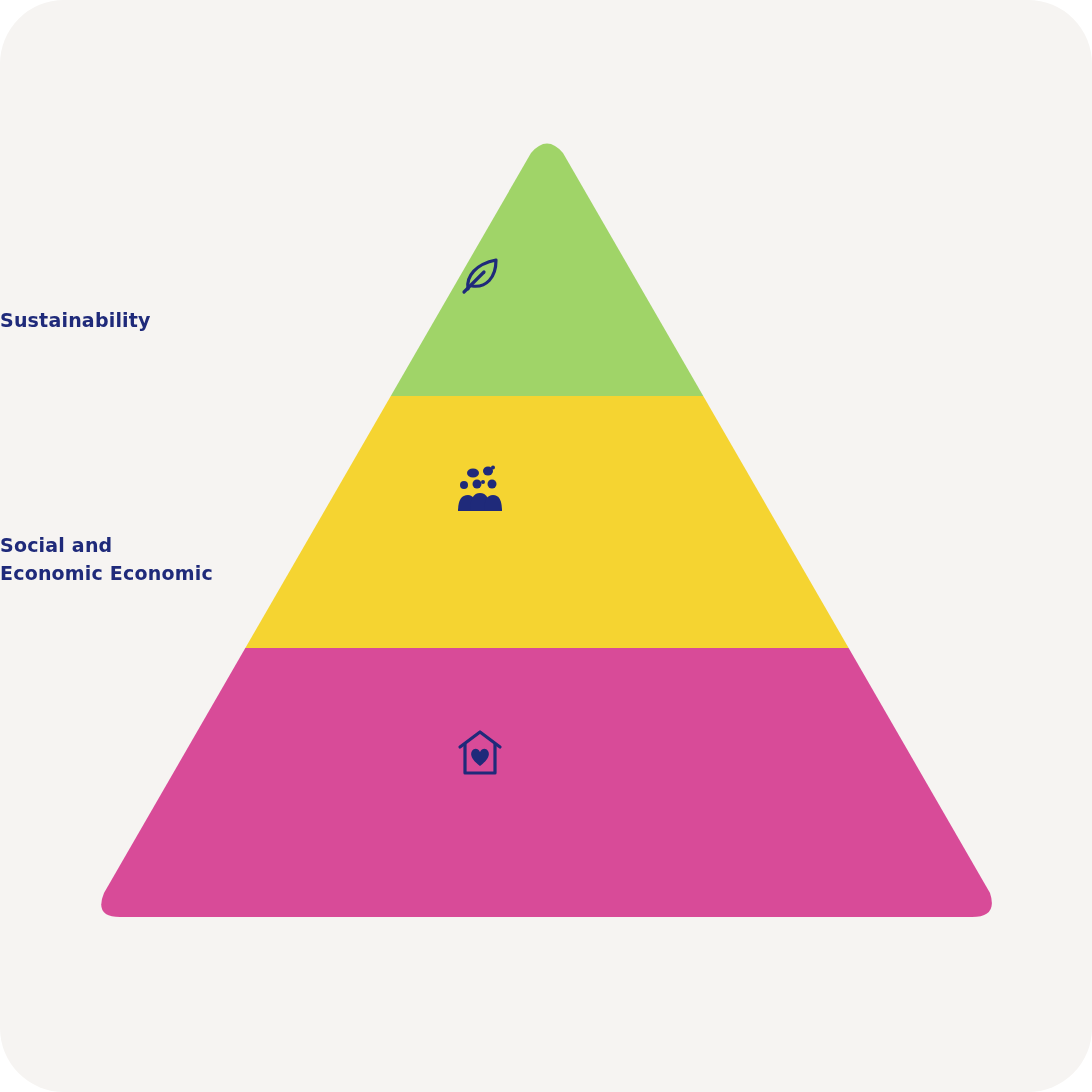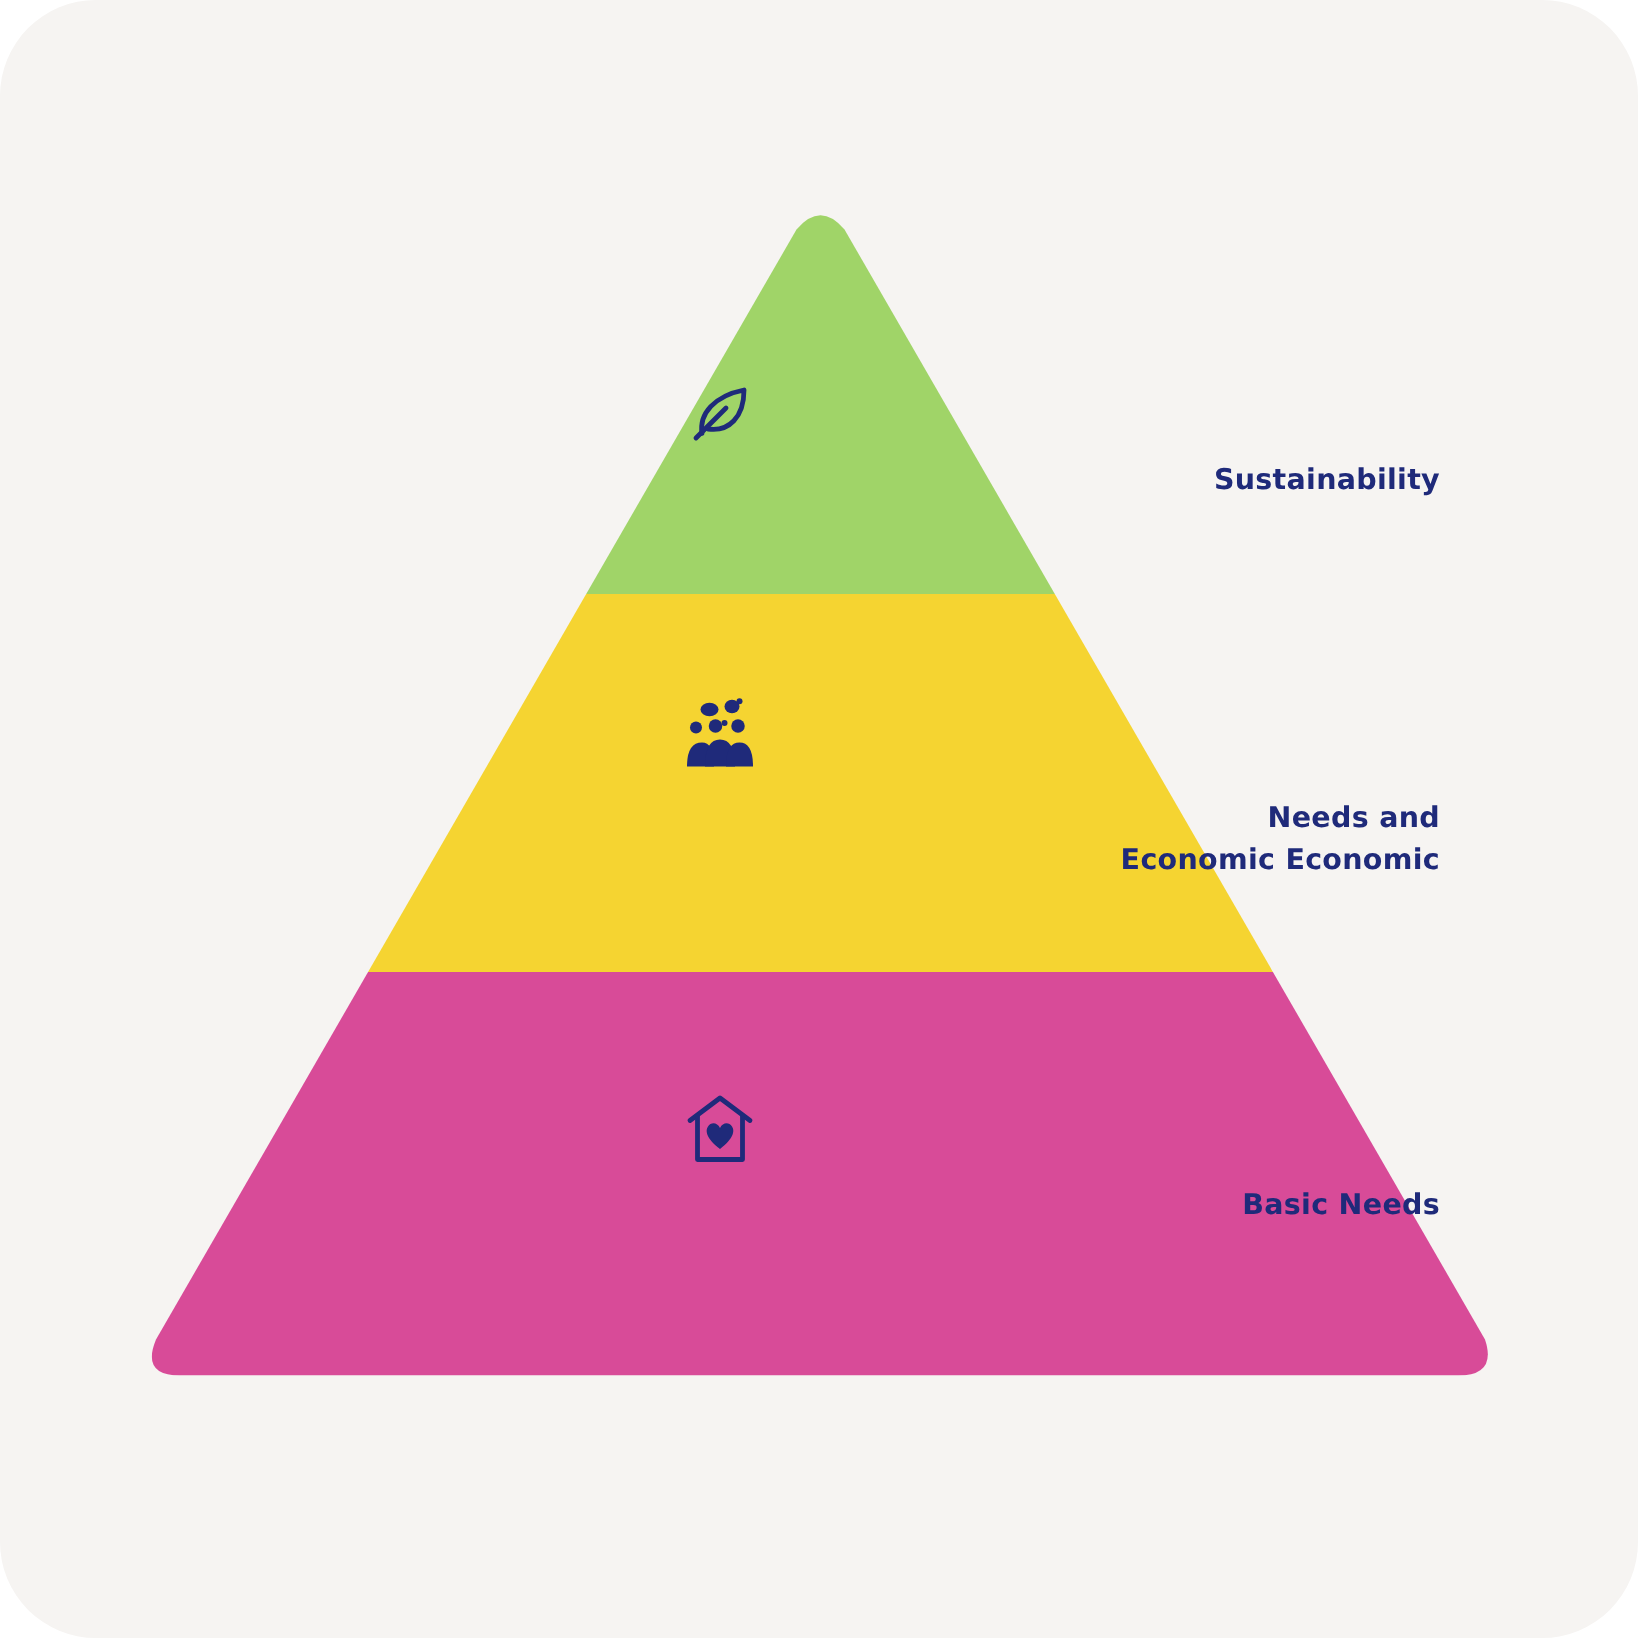--- a/index.html
+++ b/index.html
@@ -1,21 +1,21 @@
 <!DOCTYPE html>
 <html><head>
 <meta charset="utf-8">
 <style>
   html, body { margin: 0; padding: 0; background: #ffffff; }
   body { width: 1092px; height: 1092px; position: relative; overflow: hidden;
          font-family: "DejaVu Sans", sans-serif; }
   .card { position: absolute; left: 0; top: 0; width: 1092px; height: 1092px;
           background: #f6f4f2; border-radius: 64px; }
   svg.pyramid { position: absolute; left: 0; top: 0; }
-  .tier-content { position: absolute; left: 0; width: 960px; text-align: right; color: #1f2a7a; }
+  .tier-content { position: absolute; left: 0; width: 960px; text-align: left; color: #1f2a7a; }
   .tier-label { font-weight: bold; font-size: 19px; line-height: 28px; letter-spacing: 0.2px; display: block; }
   .icon { display: block; margin: 0 auto; }
 </style>
 </head>
 <body>
 
 <div class="card"></div>
 
 <svg class="pyramid" width="1092" height="1092" viewBox="0 0 1092 1092">
   <defs>
@@ -46,24 +46,23 @@
       <circle cx="37" cy="2.5" r="2"></circle>
       <circle cx="8" cy="20" r="4"></circle>
       <circle cx="21" cy="19" r="4.5"></circle>
       <circle cx="36" cy="19" r="4.5"></circle>
       <circle cx="27" cy="17" r="2"></circle>
       <path d="M2,46 Q2,30 12,30 Q20,30 20,46 Z"></path>
       <path d="M14,46 Q14,28 24,28 Q34,28 34,46 Z"></path>
       <path d="M28,46 Q28,30 37,30 Q46,30 46,46 Z"></path>
     </g>
   </svg>
-  <span class="tier-label" style="margin-top:18px;">Needs and</span>
+  <span class="tier-label" style="margin-top:18px;">Social and</span>
   <span class="tier-label">Economic Economic</span>
 </div>
 
 <div class="tier-content" style="top:729px;">
   <svg class="icon" width="48" height="50" viewBox="0 0 48 50">
     <path d="M4,18 L24,3 L44,18" fill="none" stroke="#1f2a7a" stroke-width="3.2" stroke-linecap="round" stroke-linejoin="round"></path>
     <path d="M9,15 L9,44 L39,44 L39,15" fill="none" stroke="#1f2a7a" stroke-width="3.2" stroke-linejoin="round"></path>
     <path d="M24,37 C15,30 14,25 16,22 C18,19 22,19 24,23 C26,19 30,19 32,22 C34,25 33,30 24,37 Z" fill="#1f2a7a"></path>
   </svg>
-  <span class="tier-label" style="margin-top:10px;">Basic Needs</span>
 </div>
 
 </body></html>

